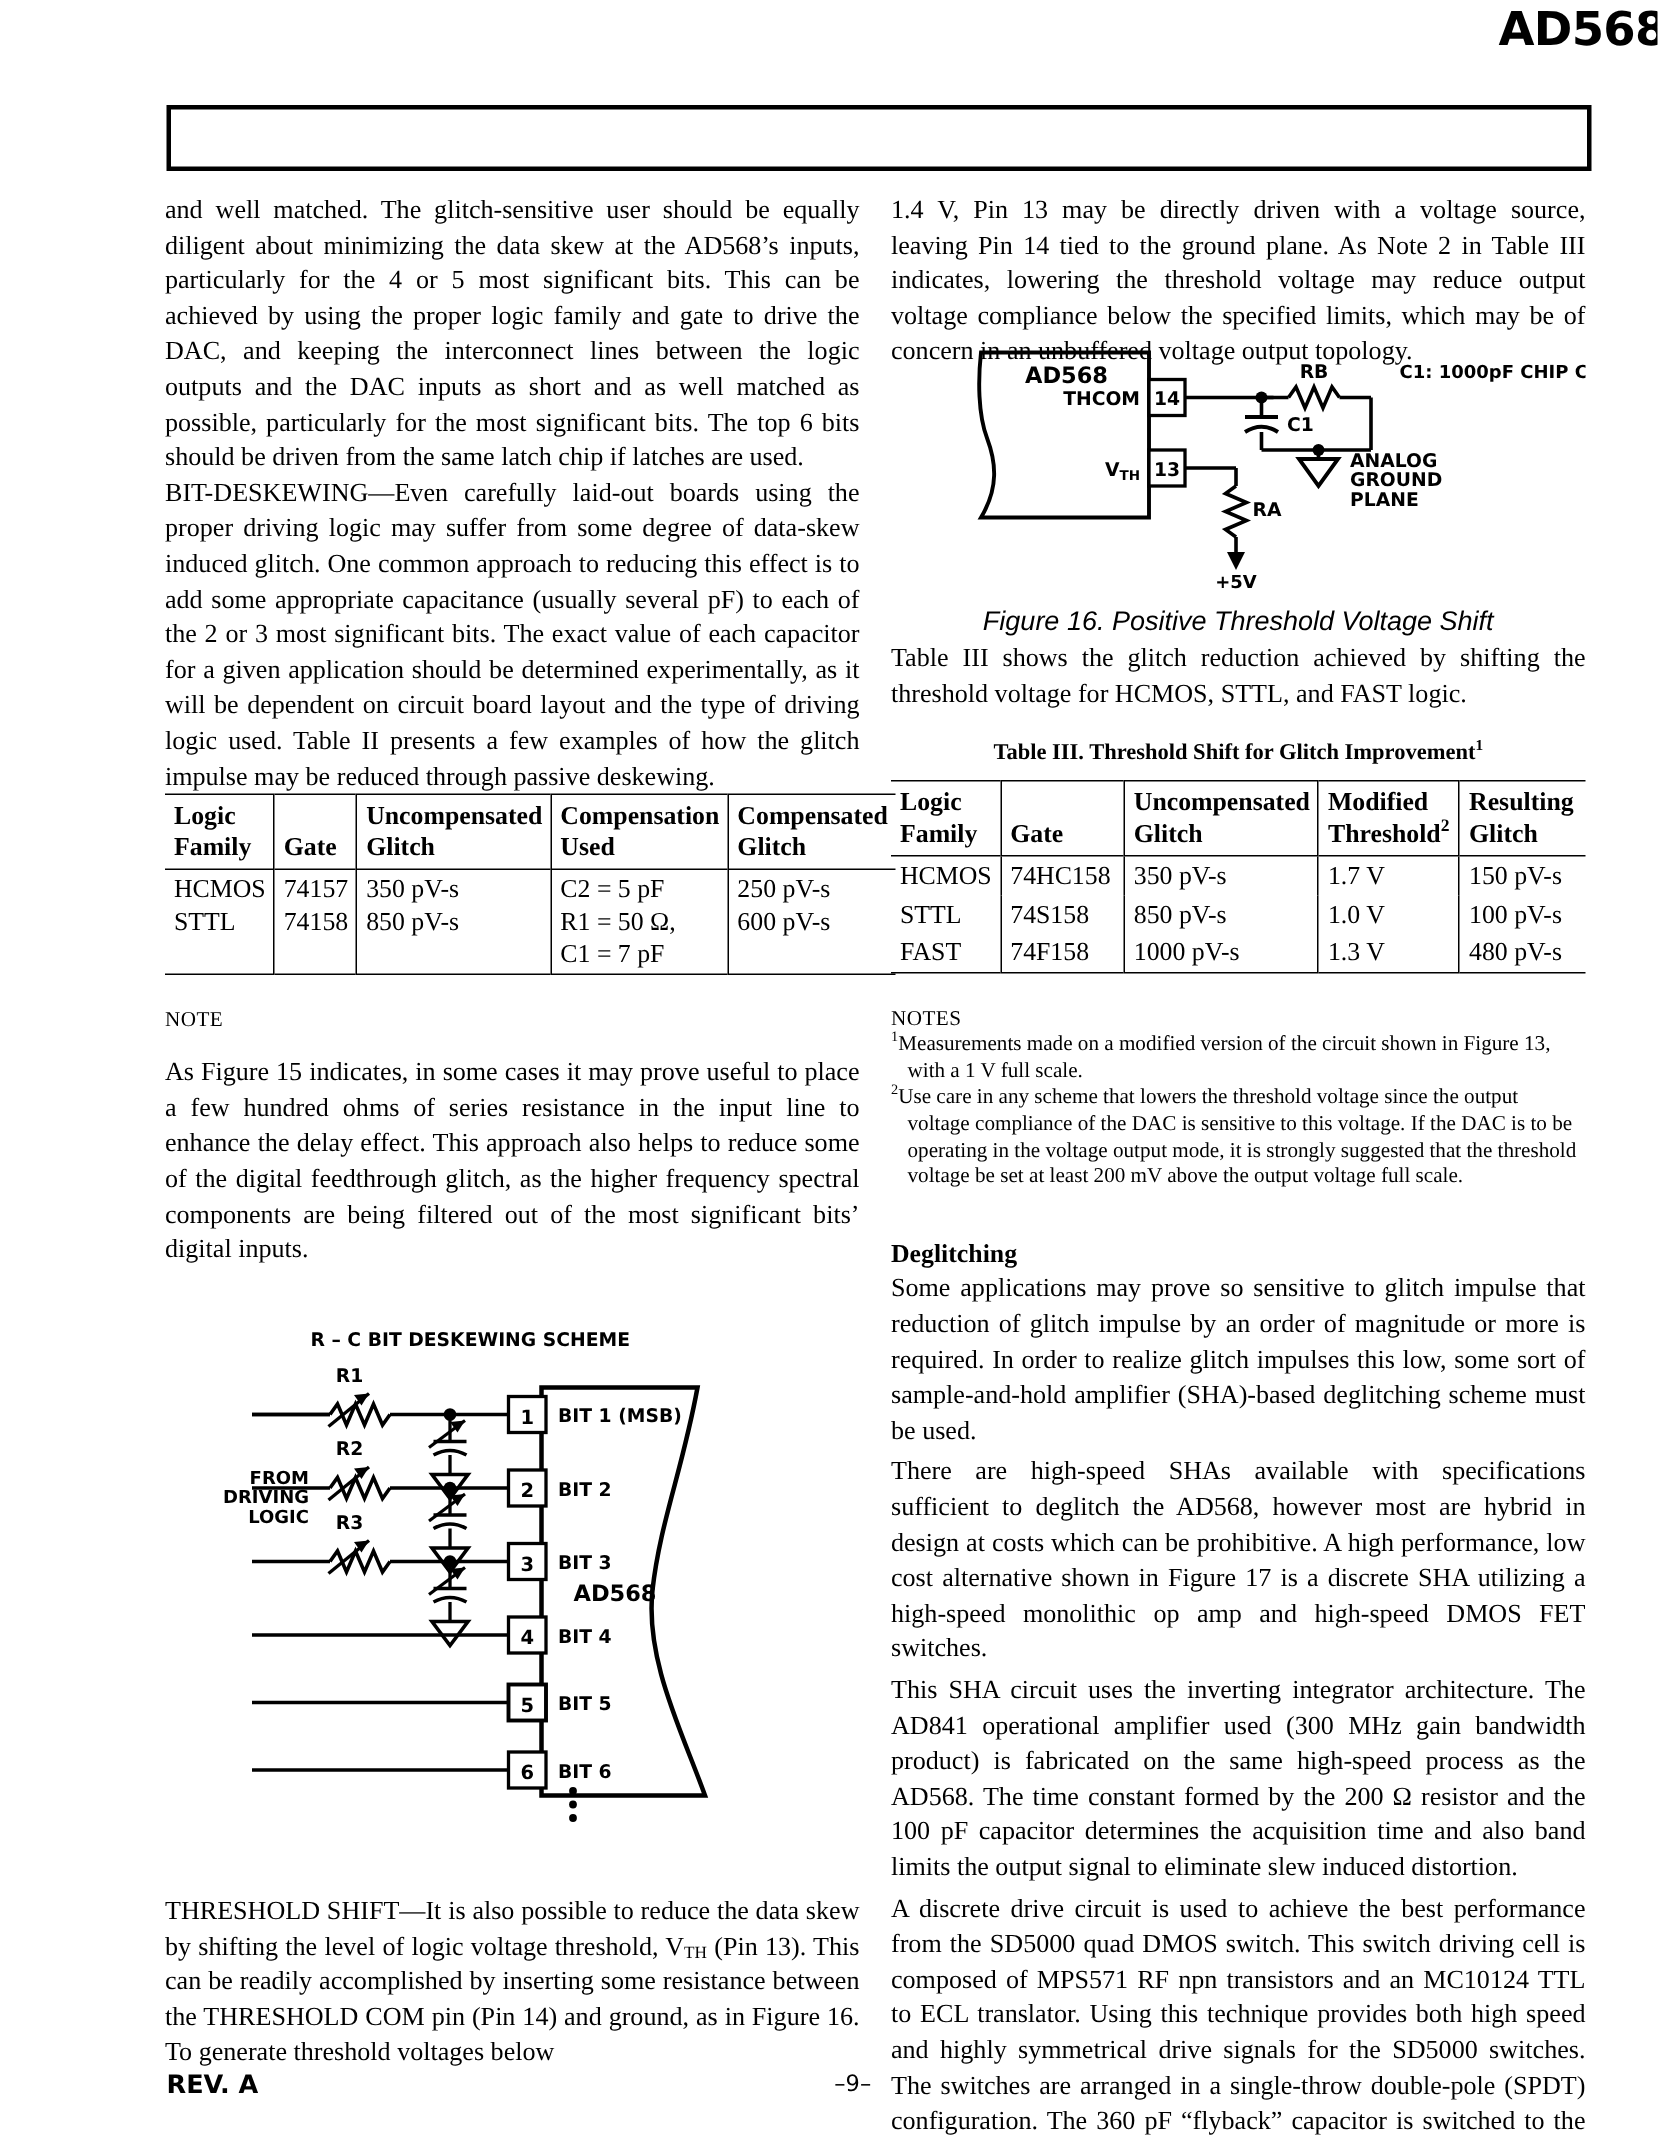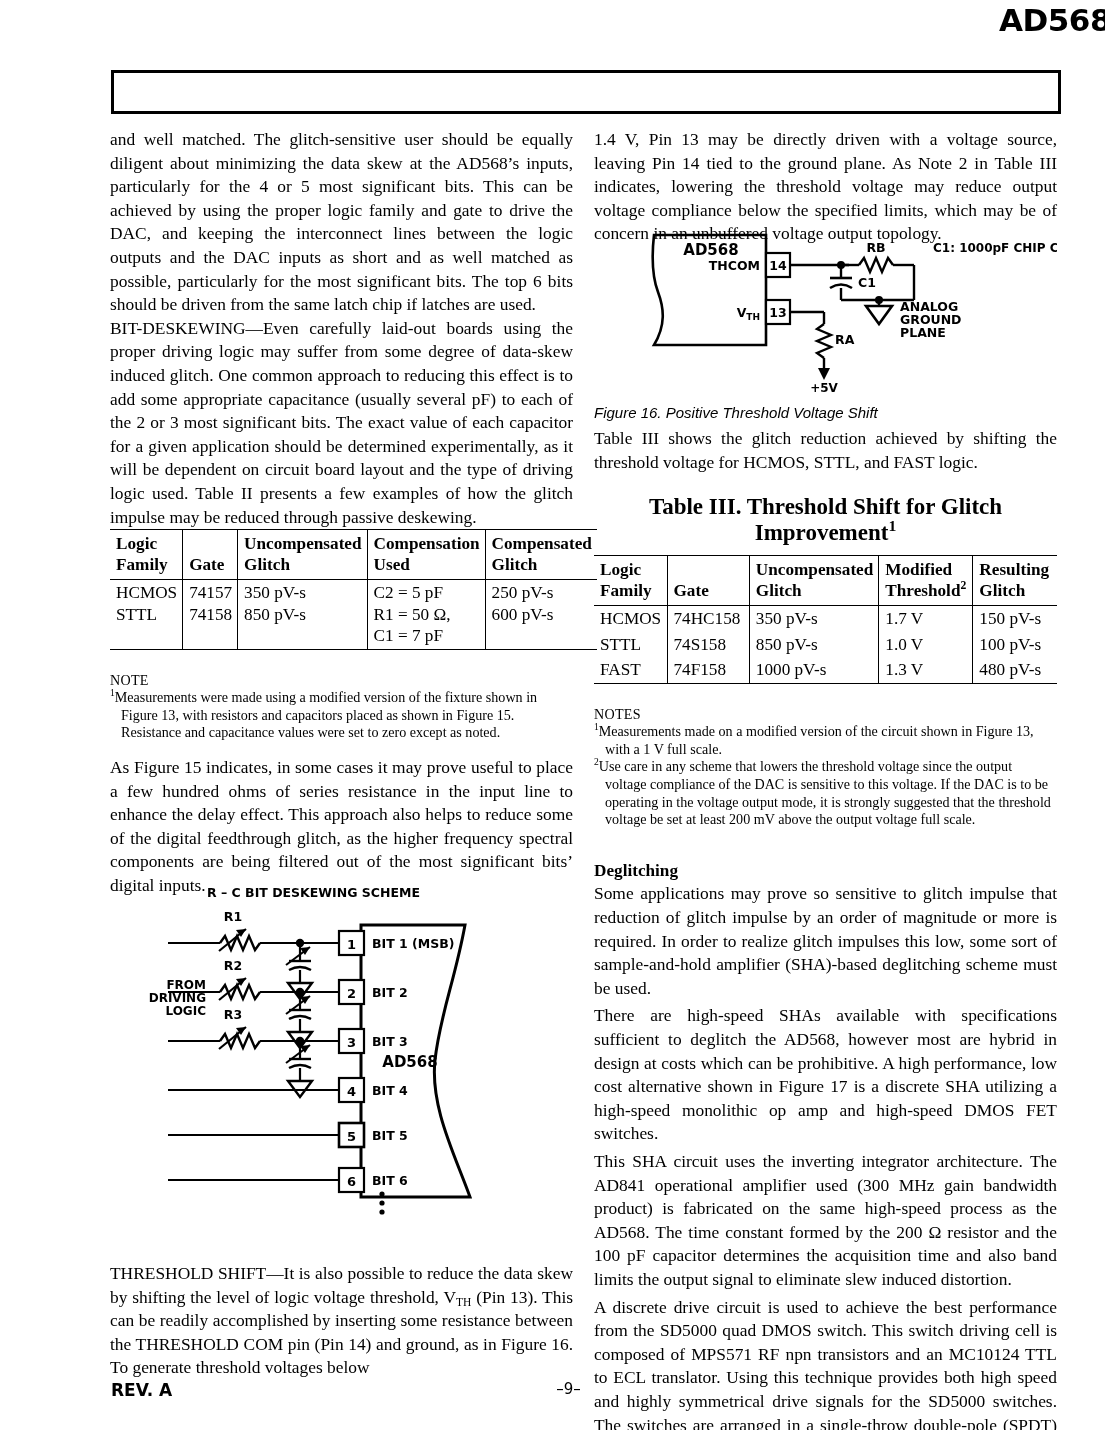--- a/index.html
+++ b/index.html
@@ -36,21 +36,21 @@
     hyphens:none;
   }
   p.gap{margin-top:4px;}
   h3.sec{
     margin:13px 0 0 0;
     font-size:17.2px;line-height:23.6px;font-weight:bold;
   }
 
   
   .tbl-cap{
-    text-align:center;font-weight:bold;font-size:23px;
+    text-align:center;font-weight:bold;font-size:15px;
     margin:20px 0 9px 0;
   }
   table.dt{
     border-collapse:collapse;width:100%;
     font-size:17.2px;
   }
   table.dt th{
     font-weight:bold;text-align:left;vertical-align:top;
     padding:3px 5px 4px 6px;
     border-right:1px solid #000;
@@ -69,21 +69,21 @@
   .notes{
     font-size:14.1px;line-height:17.6px;margin-top:22px;
   }
   .notes .nhead{letter-spacing:0.3px;}
   .notes .nitem{padding-left:11px;text-indent:-11px;}
   sup{font-size:0.68em;vertical-align:super;line-height:0;}
   sub{font-size:0.66em;vertical-align:-0.22em;line-height:0;}
 
   
   .fig-cap{
-    text-align:left;font-style:italic;font-size:15px;
+    text-align:center;font-style:italic;font-size:18px;
     font-family:"Liberation Sans", sans-serif;
     margin-top:6px;
   }
 
   
   .figbox{position:absolute;}
   .figsvg text{font-family:"DejaVu Sans", sans-serif;font-weight:bold;}
 
   
   .ftr-rev{
@@ -165,21 +165,20 @@
           <td>
             <span>250 pV-s</span><br>
             <span>600 pV-s</span>
           </td>
         </tr>
       </tbody>
     </table>
 
     <div class="notes">
       <div class="nhead">NOTE</div>
-      <div class="nitem"><sup>1</sup><span>Measurements were made using a modified version of the fixture shown in Figure 13, with resistors and capacitors placed as shown in Figure 15. Resistance and capacitance values were set to zero except as noted.</span></div>
     </div>
 
     <p class="body gap" style="margin-top:14px">As Figure 15 indicates, in some cases it may prove useful to place a few hundred ohms of series resistance in the input line to enhance the delay effect. This approach also helps to reduce some of the digital feedthrough glitch, as the higher frequency spectral components are being filtered out of the most significant bits’ digital inputs.</p>
   </div>
 
   <div class="figbox" style="left:94px;top:885px;width:463px;height:360px;">
     <svg class="figsvg" width="463" height="360" viewBox="0 0 463 360">
 
       <text x="97" y="12" font-size="12.5">R – C BIT DESKEWING SCHEME</text>
 

